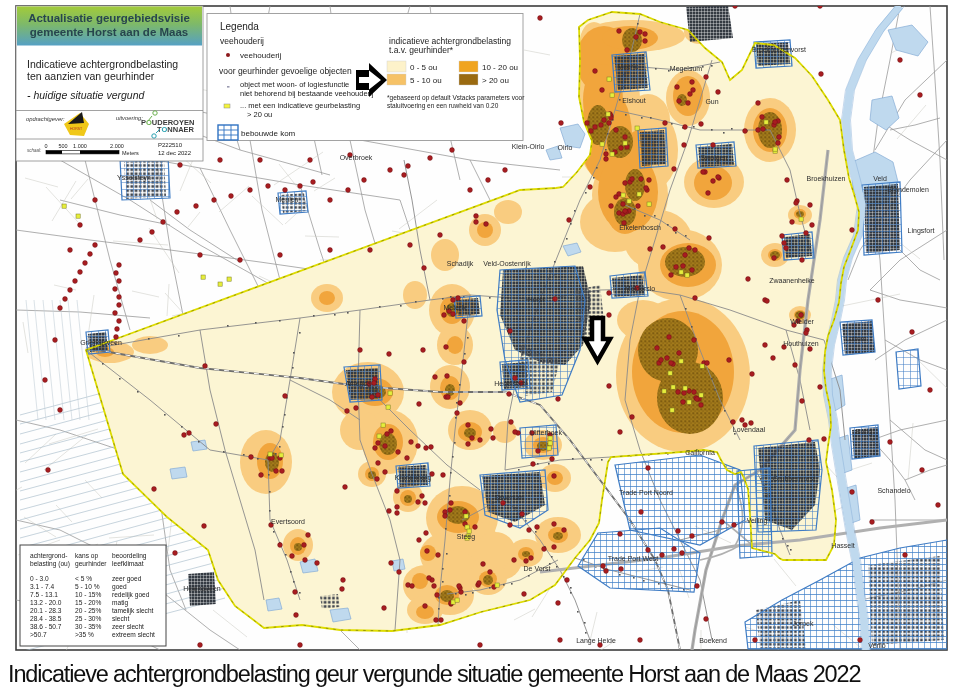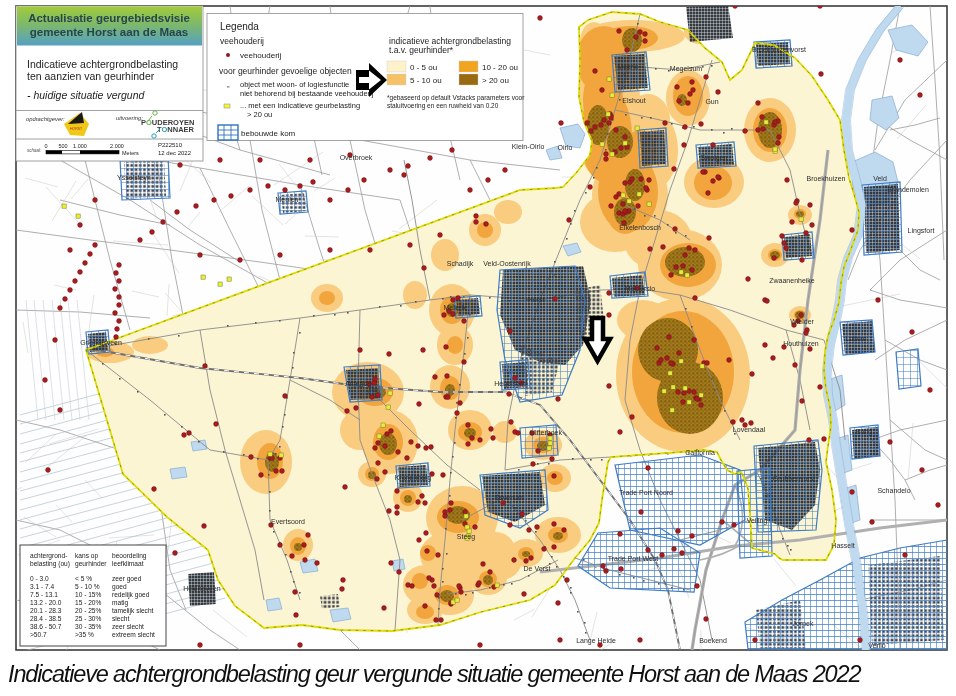--- a/index.html
+++ b/index.html
@@ -1468,12 +1468,12 @@
 <text x="30" y="629">38.6 - 50.7</text>
 <text x="75" y="629">30 - 35%</text>
 <text x="112" y="629">zeer slecht</text>
 <text x="30" y="637">&gt;50.7</text>
 <text x="75" y="637">&gt;35  %</text>
 <text x="112" y="637">extreem slecht</text>
 </g>
 </g>
 </svg>
 
-<div style="position:absolute;left:8px;top:661px;width:948px;font-size:23.5px;font-style:italic;color:#101010;letter-spacing:-1.15px;white-space:nowrap;">Indicatieve achtergrondbelasting geur vergunde situatie gemeente Horst aan de Maas 2022</div>
+<div style="position:absolute;left:8px;top:661px;width:948px;font-size:23.5px;color:#101010;letter-spacing:-1.15px;white-space:nowrap;">Indicatieve achtergrondbelasting geur vergunde situatie gemeente Horst aan de Maas 2022</div>
 </body></html>

